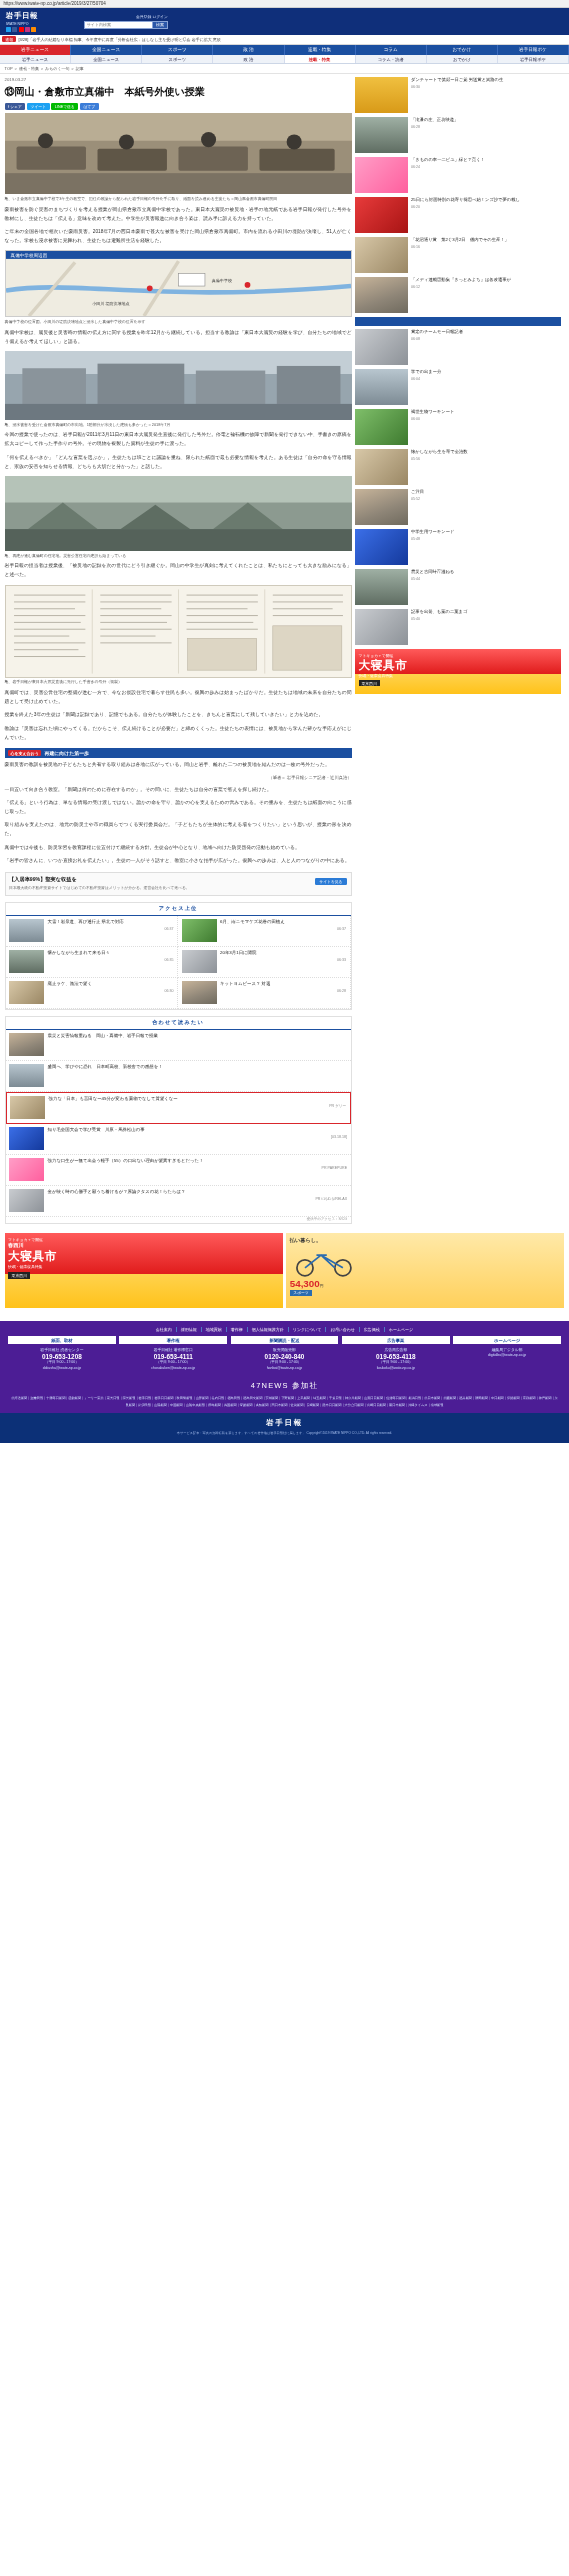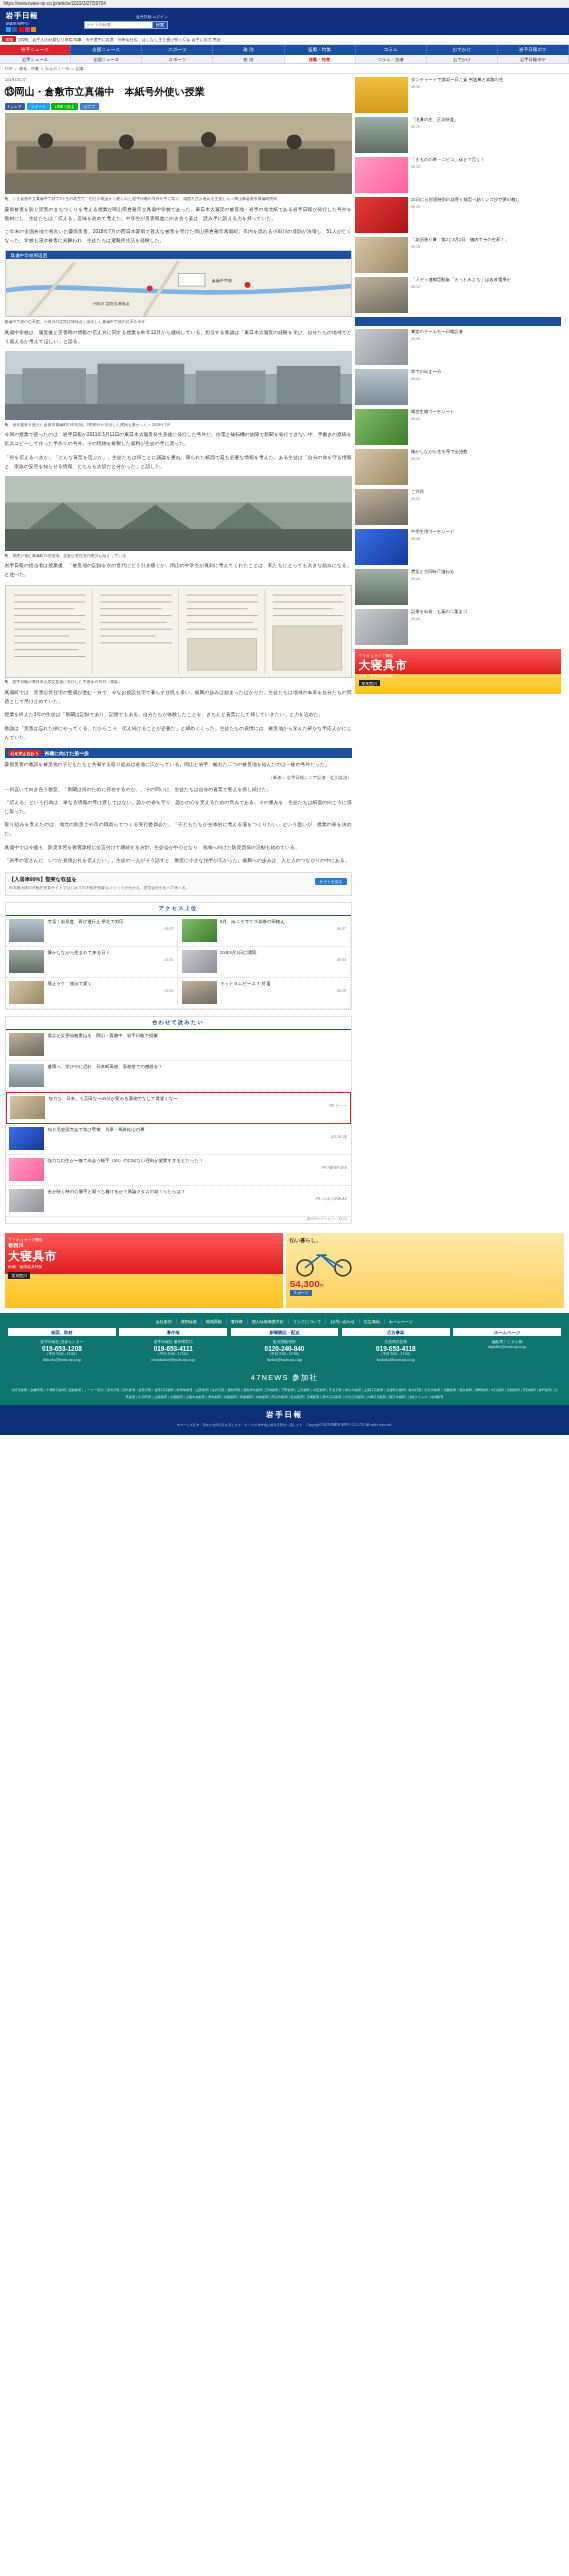--- a/index.html
+++ b/index.html
@@ -154,21 +154,21 @@
   .rail-text { font-size: 4.3px; line-height: 1.5; color: #222; flex: 1; }
   .rail-time { font-size: 3.6px; color: #888; margin-top: 1.7px; }
   .rail-banner { width: 100%; height: 45px; margin-bottom: 4px; }
   .rail-head {
     background: #1b4fa0; color: #fff; font-size: 4.6px; padding: 1.7px 3.5px; margin-bottom: 3.5px;
   }
   
   .banner-row { display: flex; gap: 3.5px; padding: 0 4.6px 4.6px; }
   .bn { height: 75px; flex: 1; position: relative; overflow: hidden; }
   
-  .footer { background: #0f766e; color: #fff; padding: 5.8px 0 0; margin-top: 0; }
+  .footer { background: #4c1d95; color: #fff; padding: 5.8px 0 0; margin-top: 8px; }
   .f-nav {
     display: flex; justify-content: center; gap: 0; font-size: 4px; padding: 0 4.6px 4.6px;
   }
   .f-nav span { padding: 0 4px; border-right: 0.6px solid #4f78c4; }
   .f-nav span:last-child { border-right: none; }
   .f-cols { display: flex; padding: 0 8px 5.8px; gap: 3.5px; }
   .f-col { flex: 1; text-align: center; }
   .f-col-head {
     background: #fff; color: #14429a; font-size: 4.3px; font-weight: bold;
     padding: 1.2px 0; margin-bottom: 3.5px;

